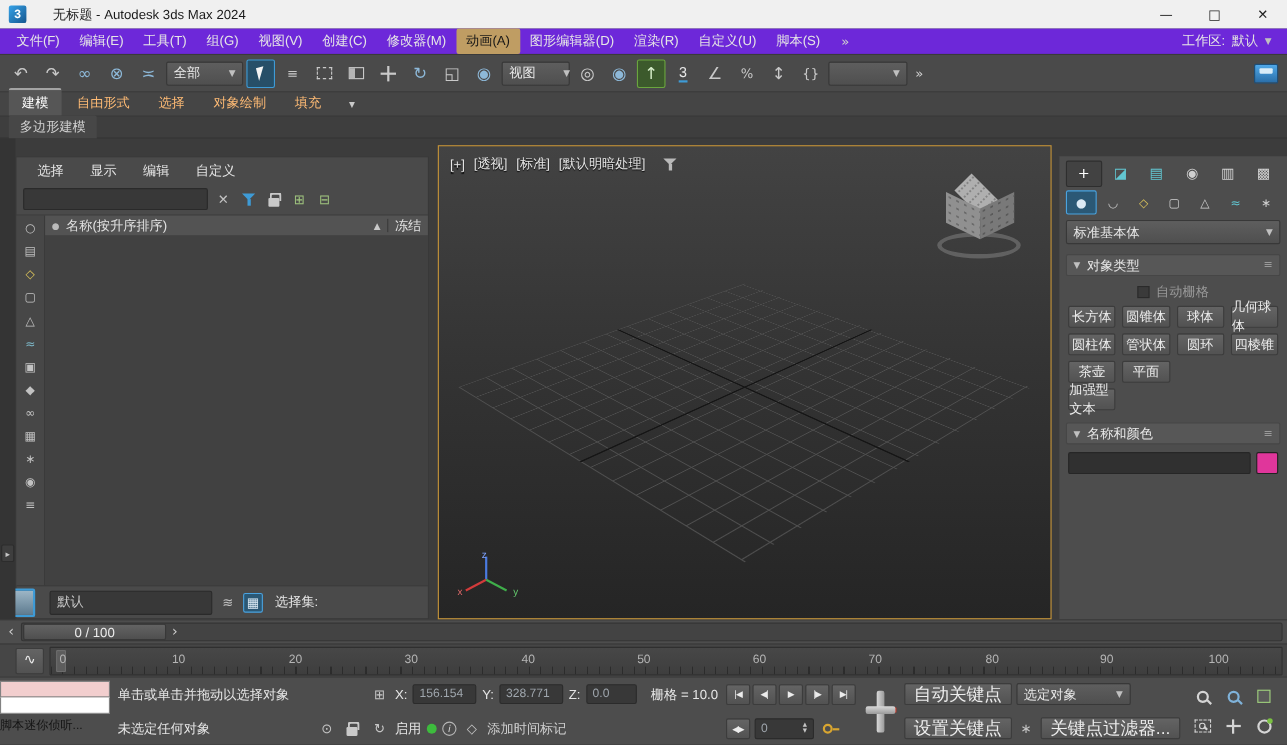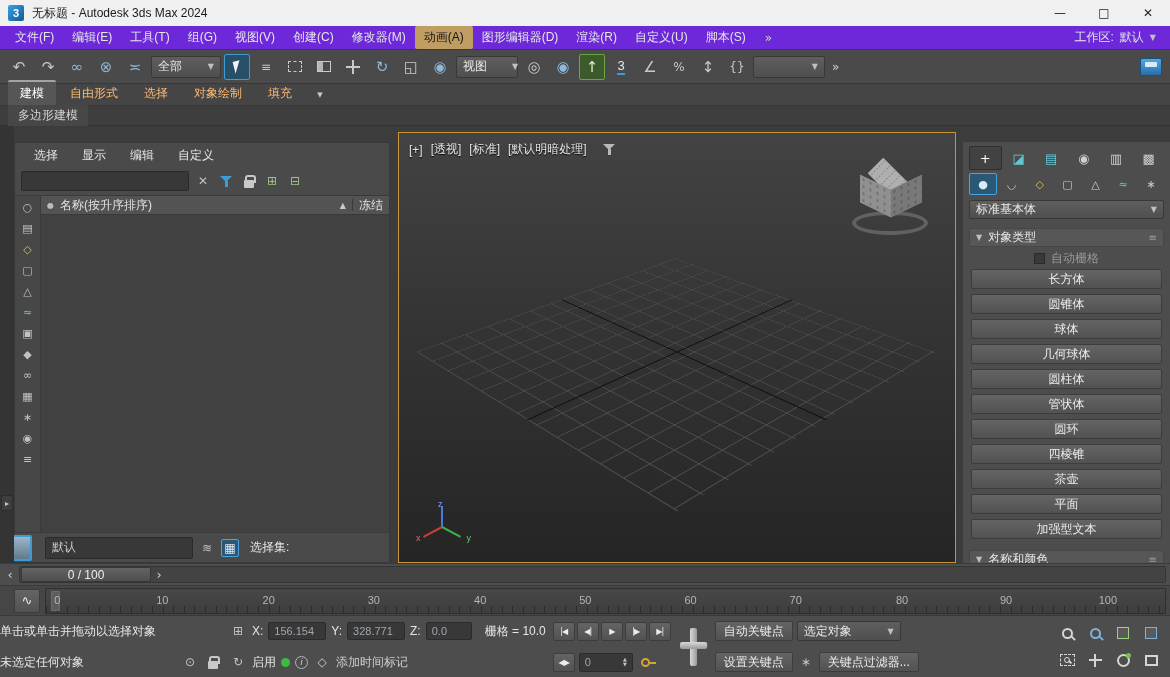--- a/index.html
+++ b/index.html
@@ -2,21 +2,21 @@
 <html><head>
 <meta charset="utf-8">
 <style>
 *{box-sizing:border-box;margin:0;padding:0;user-select:none}
 html,body{width:1170px;height:677px;overflow:hidden}
 body{font-family:"Liberation Sans","DejaVu Sans",sans-serif;font-size:12px;background:#3c3c3c;color:#e0e0e0;display:flex;flex-direction:column}
 .g{font-family:"DejaVu Sans","Liberation Sans",sans-serif}
 
 .titlebar{height:26px;background:#f0f0f0;color:#1a1a1a;display:flex;align-items:center;padding-left:8px;flex:0 0 auto}
 .app-badge{width:16px;height:16px;background:linear-gradient(135deg,#36a3e8,#15568f);color:#fff;font-size:11px;font-weight:bold;display:flex;align-items:center;justify-content:center;border-radius:2px}
-.title-text{margin-left:8px}
+.title-text{margin-left:24px}
 .win-controls{margin-left:auto;display:flex;height:100%}
 .winbtn{width:44px;display:flex;align-items:center;justify-content:center;color:#222;font-size:12px}
 
 .menubar{height:24px;background:#6d28d9;display:flex;align-items:center;padding:0 6px;flex:0 0 auto;border-bottom:1px solid #3a3a3a}
 .menu-item{padding:3px 9px;border-radius:2px;color:#e6e6e6;white-space:nowrap}
 .menu-item.hl{background:#bf9d63;color:#161616}
 .mb-overflow{margin-left:10px;color:#cfcfcf}
 .workspace{margin-left:auto;display:flex;align-items:center;gap:6px;padding-right:8px}
 
 .combo{height:22px;background:linear-gradient(#5e5e5e,#4f4f4f);border:1px solid #383838;border-radius:2px;display:flex;align-items:center;padding:0 6px;gap:25px;color:#e8e8e8;white-space:nowrap}
@@ -106,21 +106,21 @@
 .cp-tab.teal{color:#62c6d1}
 .cp-tab.active{background:#424242;border:1px solid #2e2e2e;color:#fff}
 .cp-sub .cp-tab{height:22px;font-size:11px}
 .cp-sub .cp-tab.active{background:#2b5875;border:1px solid #4aa3e0;color:#dceaf5}
 .cp-combo{justify-content:space-between;margin:2px 0 6px}
 .rollout{height:20px;background:#575757;border:1px solid #464646;border-radius:2px;display:flex;align-items:center;padding:0 6px;gap:6px;margin:3px 0;color:#e8e8e8}
 .rollout .tri{font-size:8px;color:#c0c0c0}
 .rollout .grip{margin-left:auto;color:#9a9a9a;font-size:10px}
 .autogrid{height:22px;display:flex;align-items:center;justify-content:center;gap:6px;color:#989898}
 .checkbox{width:11px;height:11px;background:#3a3a3a;border:1px solid #2a2a2a}
-.obj-grid{display:grid;grid-template-columns:1fr;gap:5px 6px;padding:2px 2px 8px}
+.obj-grid{display:grid;grid-template-columns:1fr 1fr 1fr 1fr;gap:5px 6px;padding:2px 2px 8px}
 .obj-btn{height:20px;font-size:12px}
 .obj-btn.span1{grid-column:1}
 .name-row{display:flex;gap:5px;padding:4px 2px}
 .name-input{flex:1;height:20px;background:#303030;border:1px solid #262626;border-radius:2px}
 .swatch{width:20px;height:20px;background:#e0369b;border:1px solid #222;border-radius:2px}
 
 .timeslider{height:22px;background:#4d4d4d;border-top:1px solid #3a3a3a;display:flex;align-items:center;gap:3px;padding:0 4px;flex:0 0 auto}
 .ts-arrow{width:12px;height:18px;display:flex;align-items:center;justify-content:center;color:#d0d0d0;font-size:13px}
 .ts-track{flex:1;height:17px;background:#434343;border:1px solid #343434;border-radius:2px;display:flex;align-items:center;padding:0 1px;gap:2px}
 .ts-handle{width:130px;height:15px;background:linear-gradient(#636363,#4f4f4f);border:1px solid #383838;border-radius:2px;display:flex;align-items:center;justify-content:center;color:#ececec}
@@ -147,21 +147,21 @@
 .infodot{width:13px;height:13px;border-radius:50%;border:1px solid #b5b5b5;color:#d5d5d5;font-size:9px;display:flex;align-items:center;justify-content:center;font-style:italic}
 .pb-btn{width:22px;height:19px;font-size:8px;letter-spacing:-1px}
 .frame-field{width:54px;height:19px;justify-content:space-between}
 .spin{display:flex;flex-direction:column;font-size:5px;line-height:5px;color:#c5c5c5}
 .i-key{width:9px;height:9px;border:2px solid #d8a530;border-radius:50%;position:relative}
 .i-key::after{content:"";position:absolute;left:7px;top:2px;width:6px;height:2px;background:#d8a530}
 .bigkey{width:30px;height:42px;position:relative;align-self:center;flex:0 0 auto}
 .bigkey::before{content:"";position:absolute;left:12px;top:2px;width:7px;height:38px;background:linear-gradient(90deg,#d9d9d9,#9a9a9a);border-radius:2px}
 .bigkey::after{content:"";position:absolute;left:2px;top:16px;width:27px;height:7px;background:linear-gradient(#d9d9d9,#9a9a9a);border-radius:2px}
 .bigkey .dot{position:absolute;right:0;top:17px;width:5px;height:5px;background:#c0392b;border-radius:1px}
-.sb-btn{height:20px;padding:0 8px;font-size:12px;white-space:nowrap}
+.sb-btn{height:20px;padding:0 8px;font-size:16px;white-space:nowrap}
 .keycombo{width:104px;justify-content:space-between;height:20px}
 .nav-grid{margin-left:auto;display:grid;grid-template-columns:repeat(4,26px);grid-auto-rows:25px;gap:2px;align-self:center}
 .nav-btn{display:flex;align-items:center;justify-content:center;border-radius:2px;color:#d5d5d5}
 .i-mag{position:relative;width:11px;height:11px;border:2px solid #d5d5d5;border-radius:50%}
 .i-mag::after{content:"";position:absolute;width:6px;height:2px;background:#d5d5d5;transform:rotate(45deg);right:-5px;bottom:-2px}
 .i-mag.blue{border-color:#7fb2d9}.i-mag.blue::after{background:#7fb2d9}
 .i-cubebox{width:12px;height:12px;border:1px solid #9fd17c;background:#5a5a5a}
 .i-regbox{width:15px;height:12px;border:1px dashed #d5d5d5;display:flex;align-items:center;justify-content:center}
 .i-regbox .i-mag{width:6px;height:6px;border-width:1.5px}.i-regbox .i-mag::after{width:4px;right:-3px;bottom:-1px}
 .i-orbit{width:13px;height:13px;border:2px solid #d5d5d5;border-radius:50%;position:relative}
@@ -497,20 +497,25 @@
     <span class="tick" style="left:48.2%">50</span>
     <span class="tick" style="left:57.6%">60</span>
     <span class="tick" style="left:67%">70</span>
     <span class="tick" style="left:76.5%">80</span>
     <span class="tick" style="left:85.8%">90</span>
     <span class="tick" style="left:94.9%">100</span>
   </div>
 </div>
 
 <div class="statusbar">
+  <div class="listener">
+    <div class="macro-line"></div>
+    <div class="mini-line"></div>
+    <span class="listener-label">脚本迷你侦听...</span>
+  </div>
   <div class="sb-col prompts">
     <div class="sb-row">
         <span class="sb-label">单击或单击并拖动以选择对象</span>
       </div>
     <div class="sb-row">
       <span class="sb-label">未选定任何对象</span>
       <span class="sb-ico g" style="margin-left:auto">⊙</span>
       <span class="sb-ico">
           <span class="i-lock"></span>
         </span>

